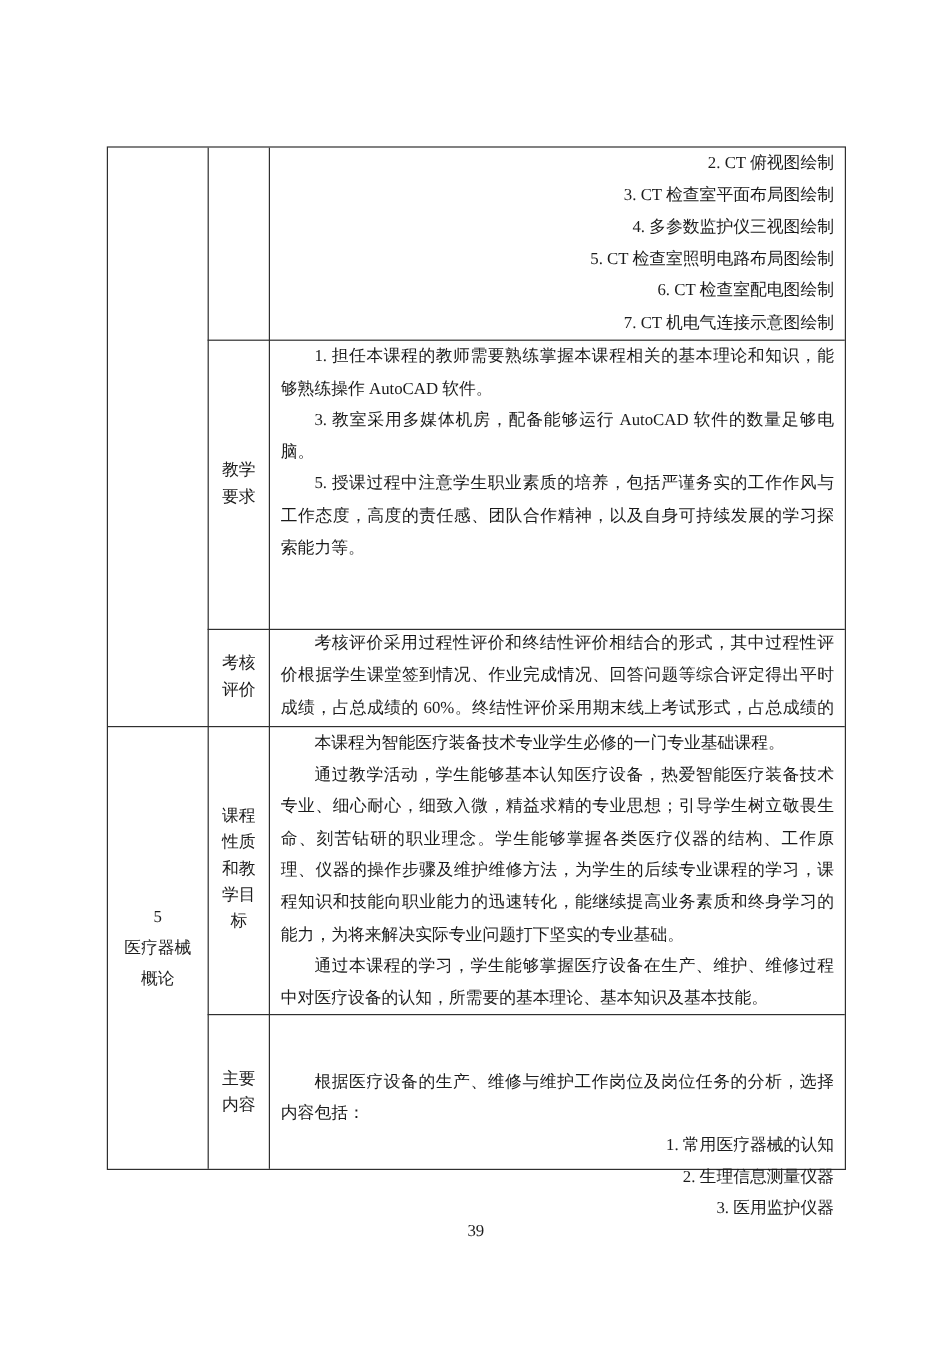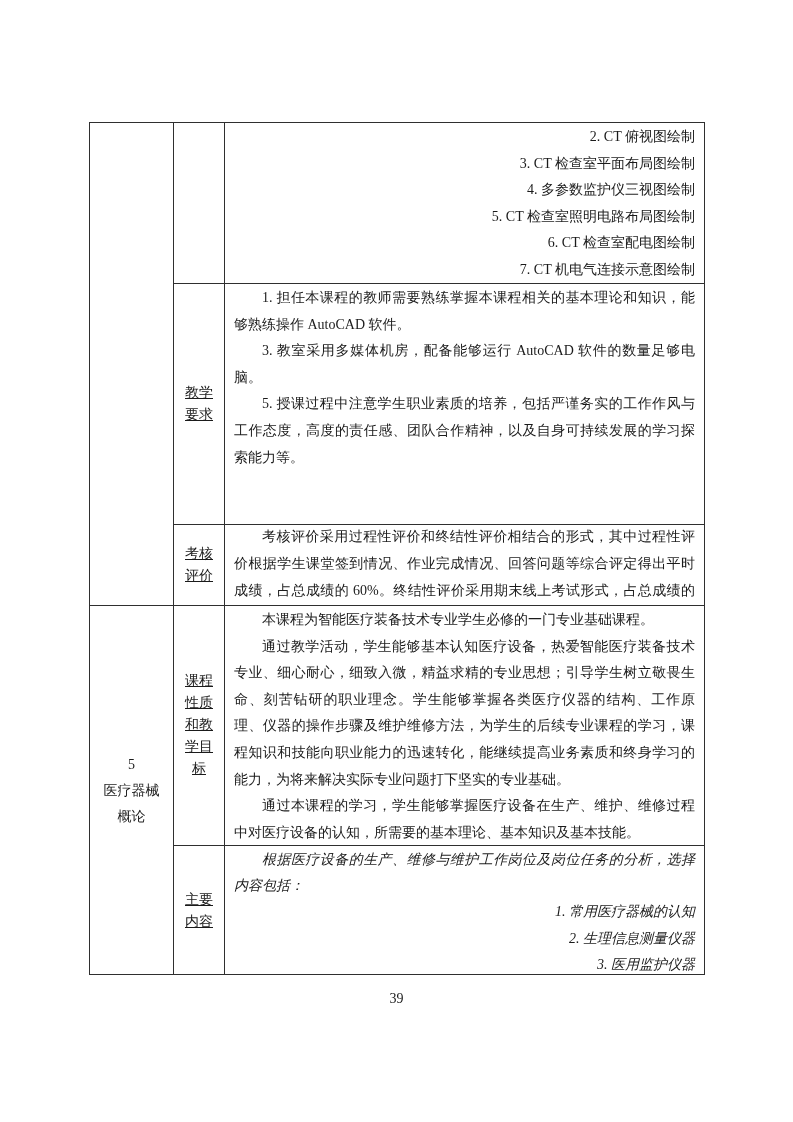--- a/index.html
+++ b/index.html
@@ -33,21 +33,20 @@
   .cell { position: absolute; overflow: hidden; }
 
   .label-cell {
     display: flex;
     align-items: center;
     justify-content: center;
     text-align: center;
     font-size: 14px;
     line-height: 22px;
     white-space: pre-line;
-    text-decoration: underline;
   }
   .col1-top  { left: 0; top: 0;     width: 83px; height: 482px; }
   .col1-main { left: 0; top: 482px; width: 83px; height: 371px;
                display: flex; align-items: center; justify-content: center;
                text-align: center; font-size: 14px; line-height: 26px;
                white-space: pre-line; }
 
   .lab-r2 { left: 84px; top: 160px; width: 50px; height: 241px; }
   .lab-r3 { left: 84px; top: 401px; width: 50px; height: 81px; }
   .lab-r4 { left: 84px; top: 482px; width: 50px; height: 240px; text-align: center; }
@@ -58,28 +57,28 @@
     width: 480px;
     padding: 2px 10px 0 9px;
     font-size: 14px;
     line-height: 26.6px;
     text-align: justify;
   }
   .con-r1 { top: 0;     height: 160px; padding-top: 1px; }
   .con-r2 { top: 160px; height: 241px; }
   .con-r3 { top: 401px; height: 81px;  padding-top: 0; line-height: 26.8px; }
   .con-r4 { top: 482px; height: 240px; }
-  .con-r5 { top: 722px; height: 131px; line-height: 26.2px; font-style: italic; }
+  .con-r5 { top: 765px; height: 131px; line-height: 26.2px; }
 
   .para { text-indent: 2em; }
   .line-item { text-indent: 2em; text-align: right; }
 
   .page-number {
     position: absolute;
-    top: 991px;
+    top: 1019px;
     left: 0;
     width: 100%;
     text-align: center;
     font-size: 14px;
     color: #1b1b1b;
   }
 </style>
 </head>
 <body>
 

